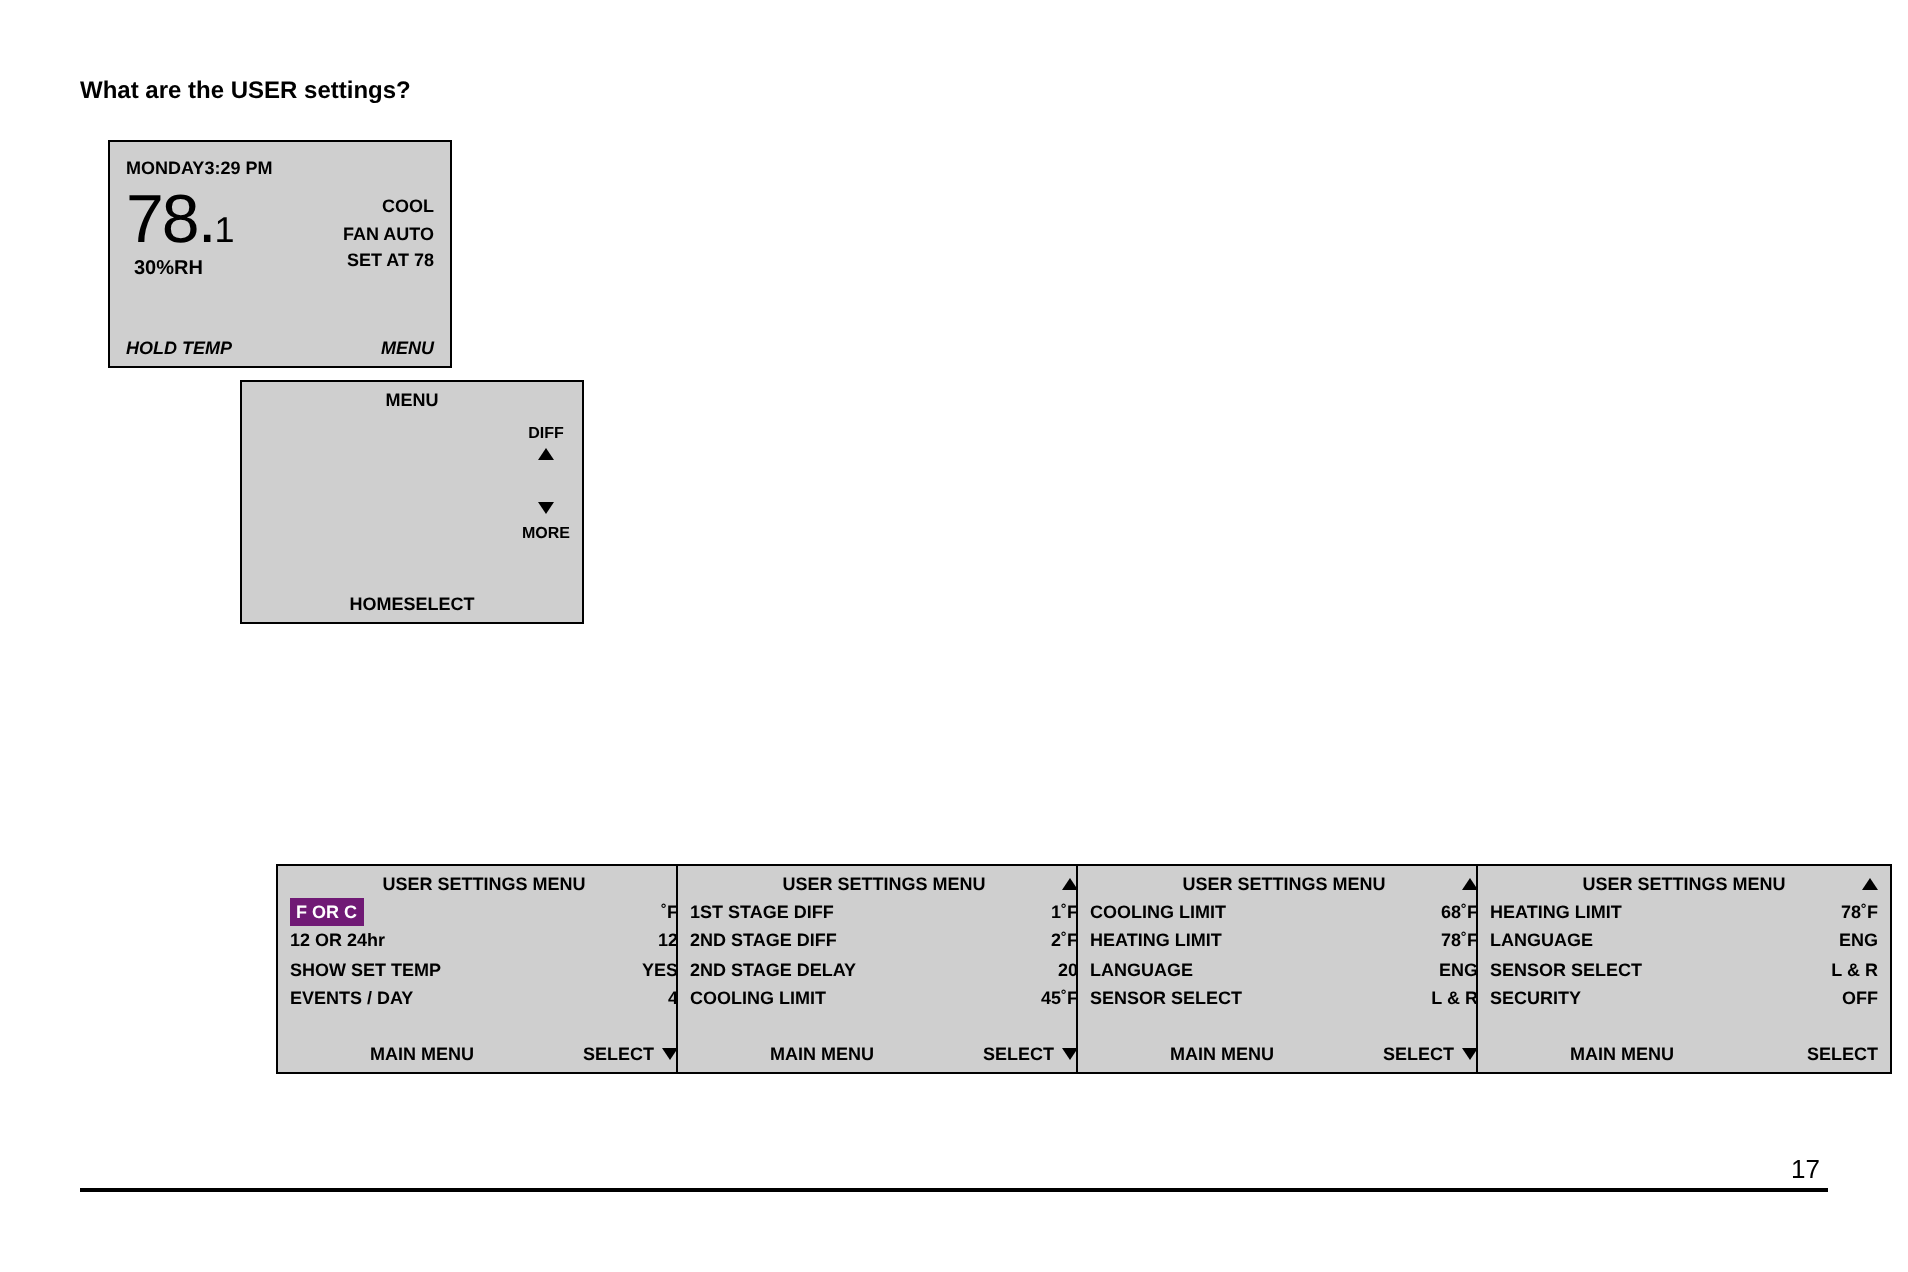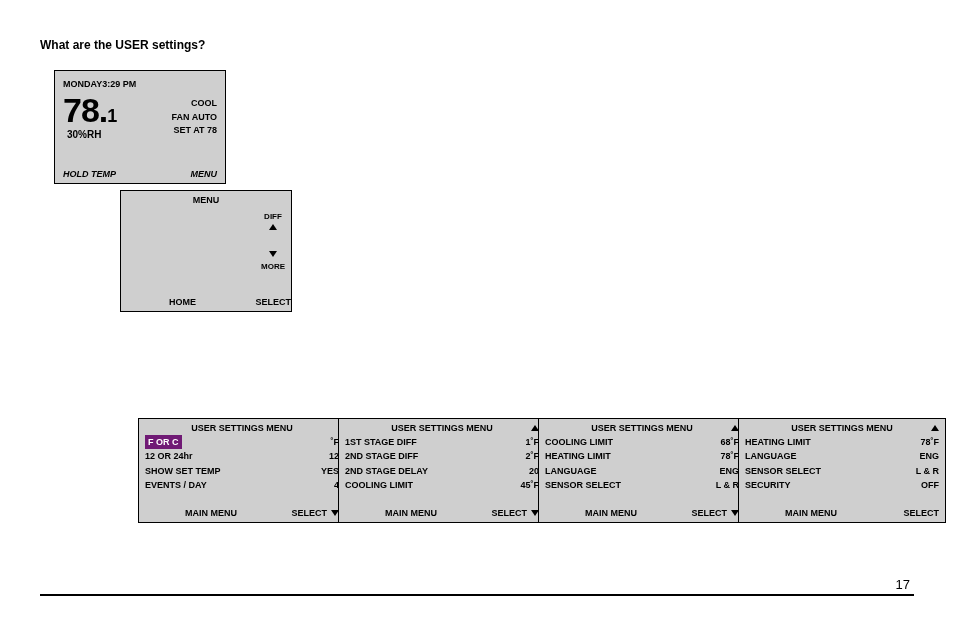--- a/index.html
+++ b/index.html
@@ -34,21 +34,21 @@
   }
   .thermo .row-top {
     display: flex;
     padding: 8px 8px 0 8px;
   }
   .thermo .big {
     position: absolute;
     top: 20px;
     left: 8px;
     font-size: 34px;
-    font-weight: bold;
+    font-weight: normal;
     letter-spacing: -1px;
   }
   .thermo .big .dec {
     font-size: 18px;
   }
   .thermo .rh {
     position: absolute;
     top: 58px;
     left: 12px;
     font-size: 10px;
@@ -103,28 +103,27 @@
     text-align: center;
     font-size: 8px;
     line-height: 1.4;
   }
   .menu-panel .bottom-row {
     position: absolute;
     bottom: 4px;
     left: 0;
     right: 0;
     display: flex;
-    justify-content: space-between;
-    margin-left: 48px;
+    justify-content: center;
   }
 
   
   .card {
     position: absolute;
-    top: 418px;
+    top: 432px;
     width: 208px;
     height: 105px;
     border: 1px solid #000;
     background: #cfcfcf;
     font-size: 9px;
     font-weight: bold;
     padding: 4px 6px 0 6px;
     box-sizing: border-box;
   }
   .card .ctitle-row {

